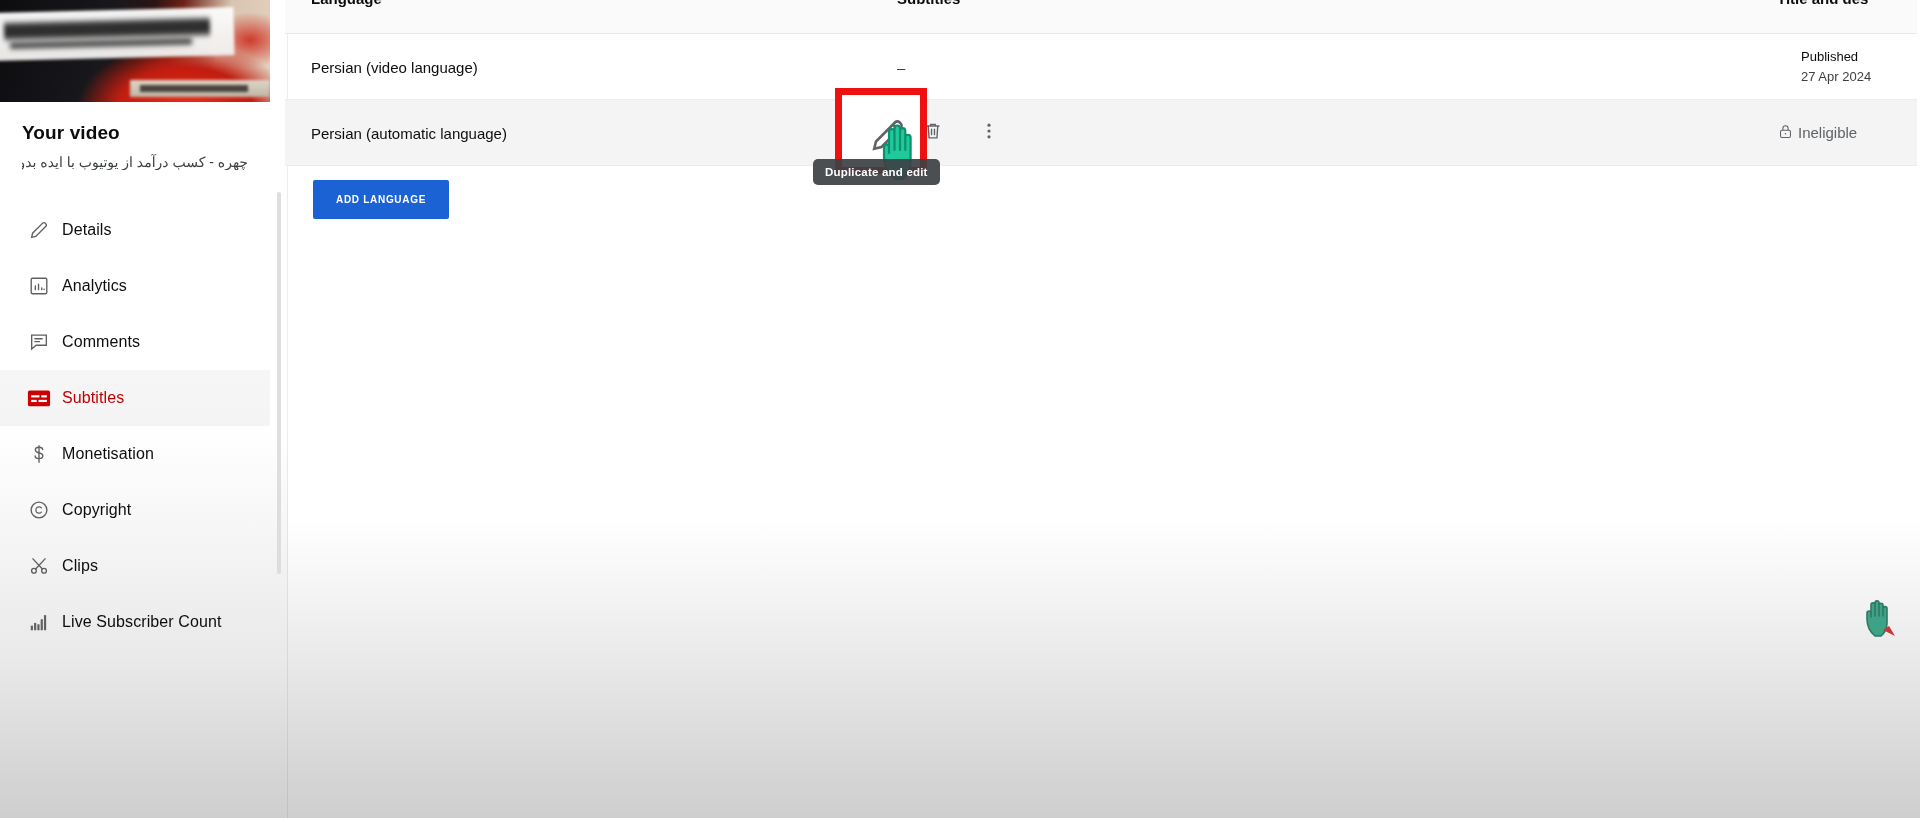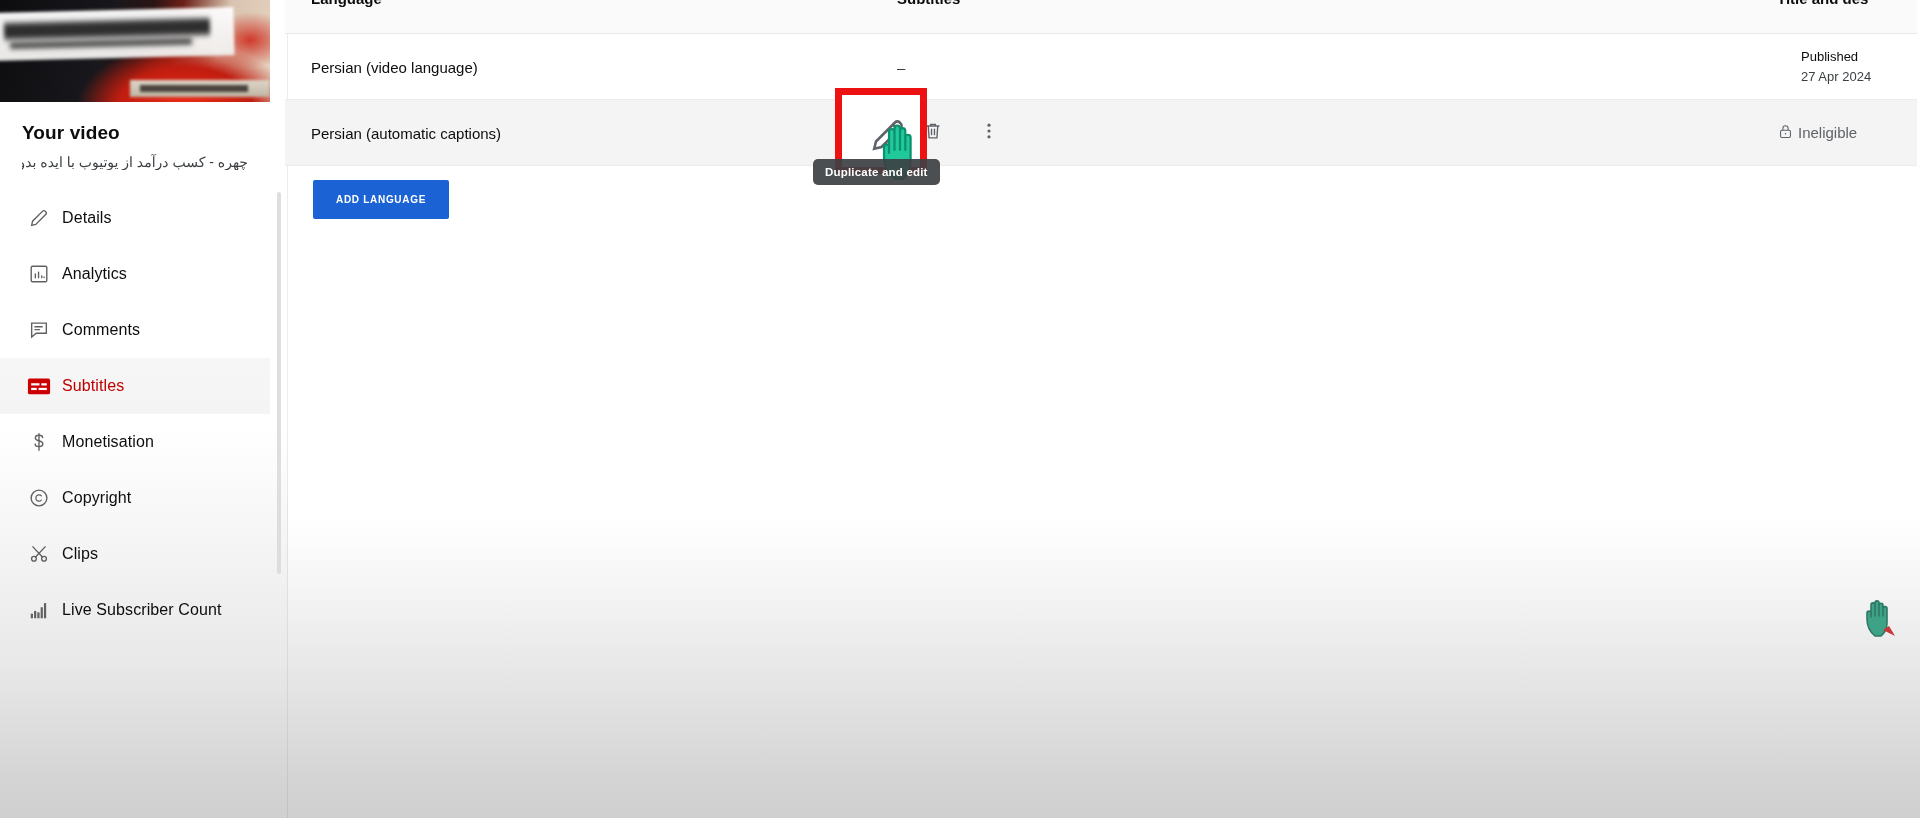--- a/index.html
+++ b/index.html
@@ -110,21 +110,21 @@
     color: #3c4043;
     direction: rtl;
     text-align: right;
     white-space: nowrap;
     overflow: hidden;
     filter: blur(.35px);
   }
 
   #nav-list {
     position: absolute;
-    left: 0; top: 190px;
+    left: 0; top: 202px;
     width: 270px;
   }
   .nav-item {
     display: flex;
     align-items: center;
     height: 56px;
     padding-left: 16px;
     cursor: pointer;
   }
   .nav-item .nav-ico {
@@ -433,21 +433,21 @@
     <div class="row">
       <div class="cell lang">Persian (video language)</div>
       <div class="cell subs">–</div>
       <div class="cell status">
         <div>Published</div>
         <div class="date">27 Apr 2024</div>
       </div>
     </div>
 
     <div class="row alt">
-      <div class="cell lang">Persian (automatic captions)</div>
+      <div class="cell lang">Persian (automatic language)</div>
 
       <div id="action-group">
 
         <div id="edit-btn-wrap">
           <div id="highlight-box"></div>
           <span id="edit-icon-layer">
             <svg width="44" height="44" viewBox="0 0 24 24" fill="none" stroke="#5f6368" stroke-width="1.4">
               <path d="M5 19l1-4 10.5-10.5a1.6 1.6 0 0 1 2.3 0l.7.7a1.6 1.6 0 0 1 0 2.3L9 18l-4 1z"></path>
               <path d="M15.2 5.8l3 3"></path>
             </svg>

